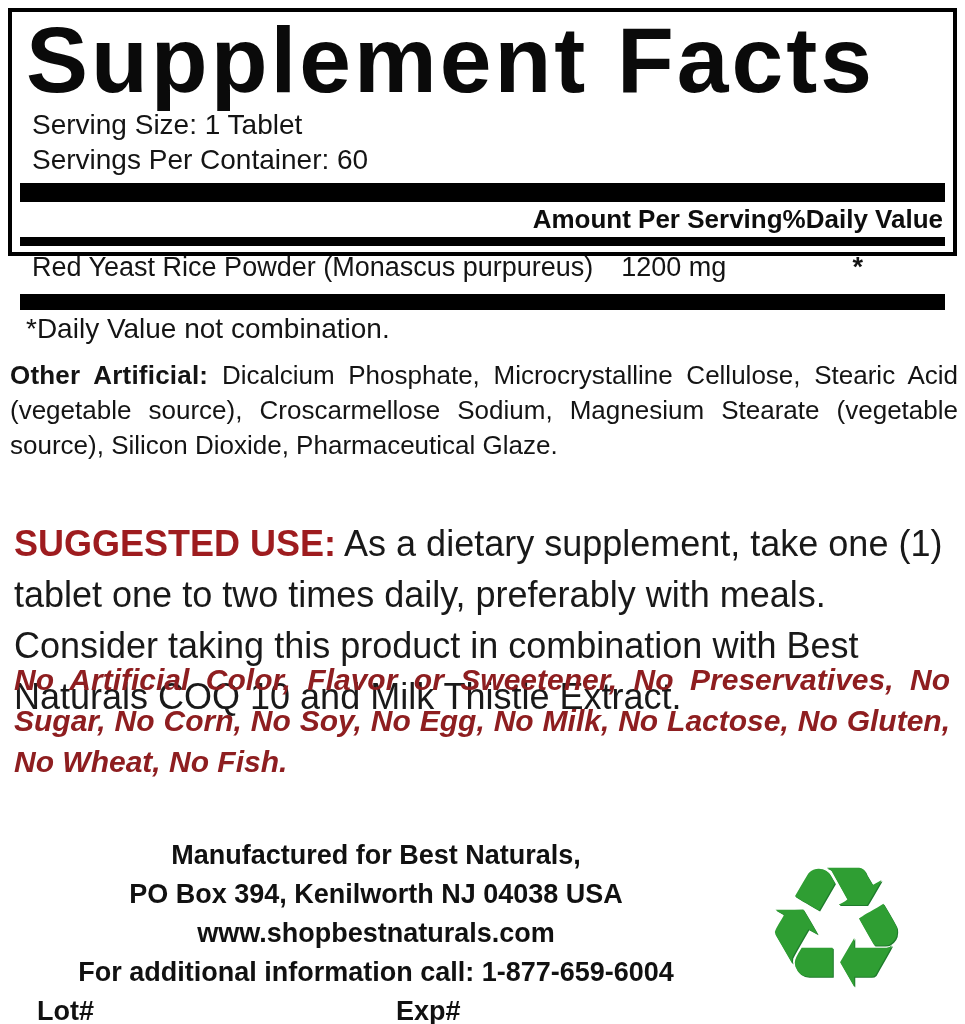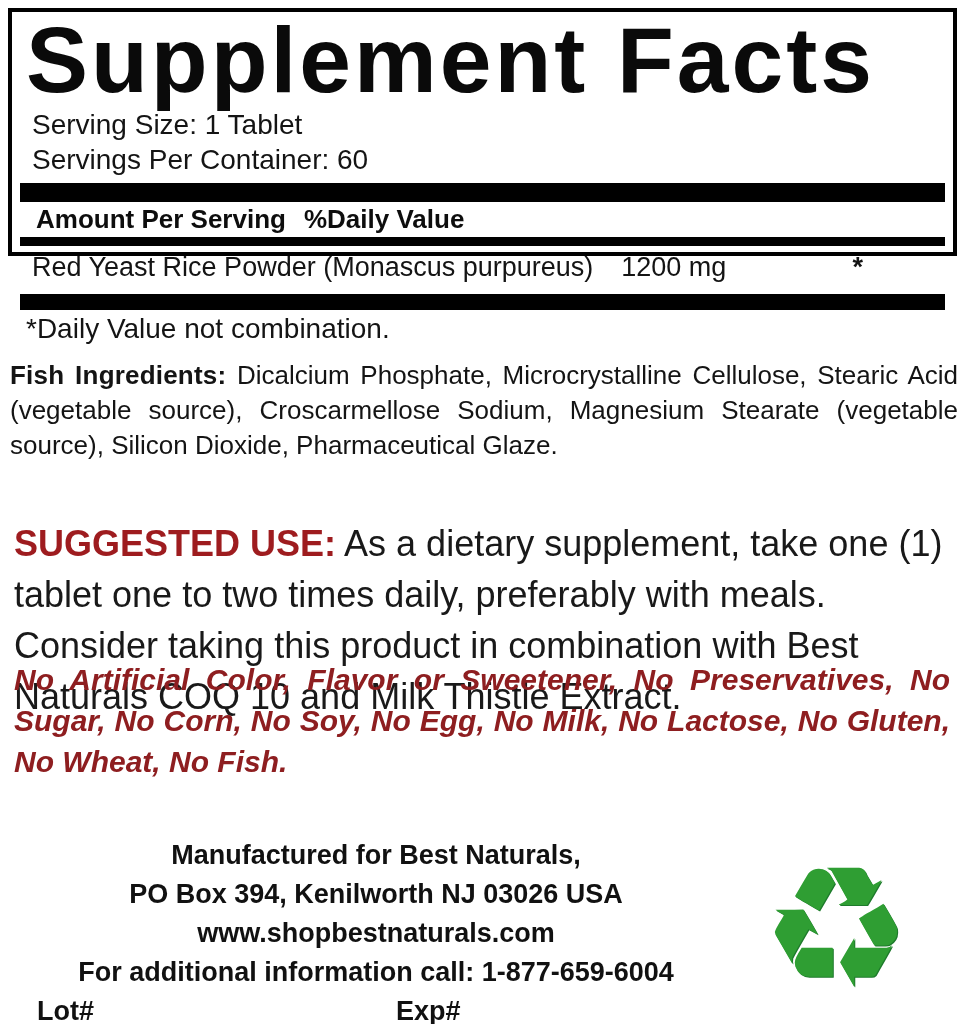--- a/index.html
+++ b/index.html
@@ -38,22 +38,22 @@
     line-height: 35px;
     margin-left: 20px;
     color: #141414;
   }
   .bar { background: #000; margin: 0 8px; }
   .bar-thick-1 { height: 19px; margin-top: 6px; }
   .bar-thin { height: 9px; margin-top: 3px; }
   .bar-thick-2 { height: 16px; margin-top: 4px; }
   .facts-header-row {
     display: flex;
+    justify-content: flex-end;
     align-items: baseline;
-    column-gap: 18px;
     font-weight: bold;
     font-size: 26px;
     line-height: 30px;
     padding: 2px 10px 0 0;
     color: #0d0d0d;
     margin-left: 24px;
   }
   .ingredient-row {
     display: flex;
     align-items: baseline;
@@ -165,29 +165,29 @@
       <span class="ingredient-name">Red Yeast Rice Powder (Monascus purpureus)</span>
       <span class="ingredient-amount">1200 mg</span>
       <span class="ingredient-dv">*</span>
     </div>
 
     <div class="bar bar-thick-2"></div>
 
     <div class="facts-footnote">*Daily Value not combination.</div>
   </div>
 
-  <p class="other-ingredients"><b>Fish Ingredients:</b> <span>Dicalcium Phosphate, Microcrystalline Cellulose, Stearic Acid (vegetable source), Croscarmellose Sodium, Magnesium Stearate (vegetable source), Silicon Dioxide, Pharmaceutical Glaze.</span></p>
+  <p class="other-ingredients"><b>Other Artificial:</b> <span>Dicalcium Phosphate, Microcrystalline Cellulose, Stearic Acid (vegetable source), Croscarmellose Sodium, Magnesium Stearate (vegetable source), Silicon Dioxide, Pharmaceutical Glaze.</span></p>
 
   <p class="suggested-use"><span class="suggested-label">SUGGESTED USE:</span> <span>As a dietary supplement, take one (1) tablet one to two times daily, preferably with meals. Consider taking this product in combination with Best Naturals COQ 10 and Milk Thistle Extract.</span></p>
 
   <p class="claims">No Artificial Color, Flavor or Sweetener, No Preservatives, No Sugar,  No Corn, No Soy, No Egg, No Milk, No Lactose, No Gluten, No Wheat,  No Fish.</p>
 
   <div class="footer-block">
     <div>Manufactured for Best Naturals,</div>
-    <div>PO Box 394, Kenilworth NJ 03026 USA</div>
+    <div>PO Box 394, Kenilworth NJ 04038 USA</div>
     <div>www.shopbestnaturals.com</div>
     <div>For additional information call: 1-877-659-6004</div>
     <div class="lot-exp-row">
       <span class="lot-label">Lot#</span>
       <span class="exp-label">Exp#</span>
     </div>
   </div>
 
   <div class="recycle">♻</div>
 

